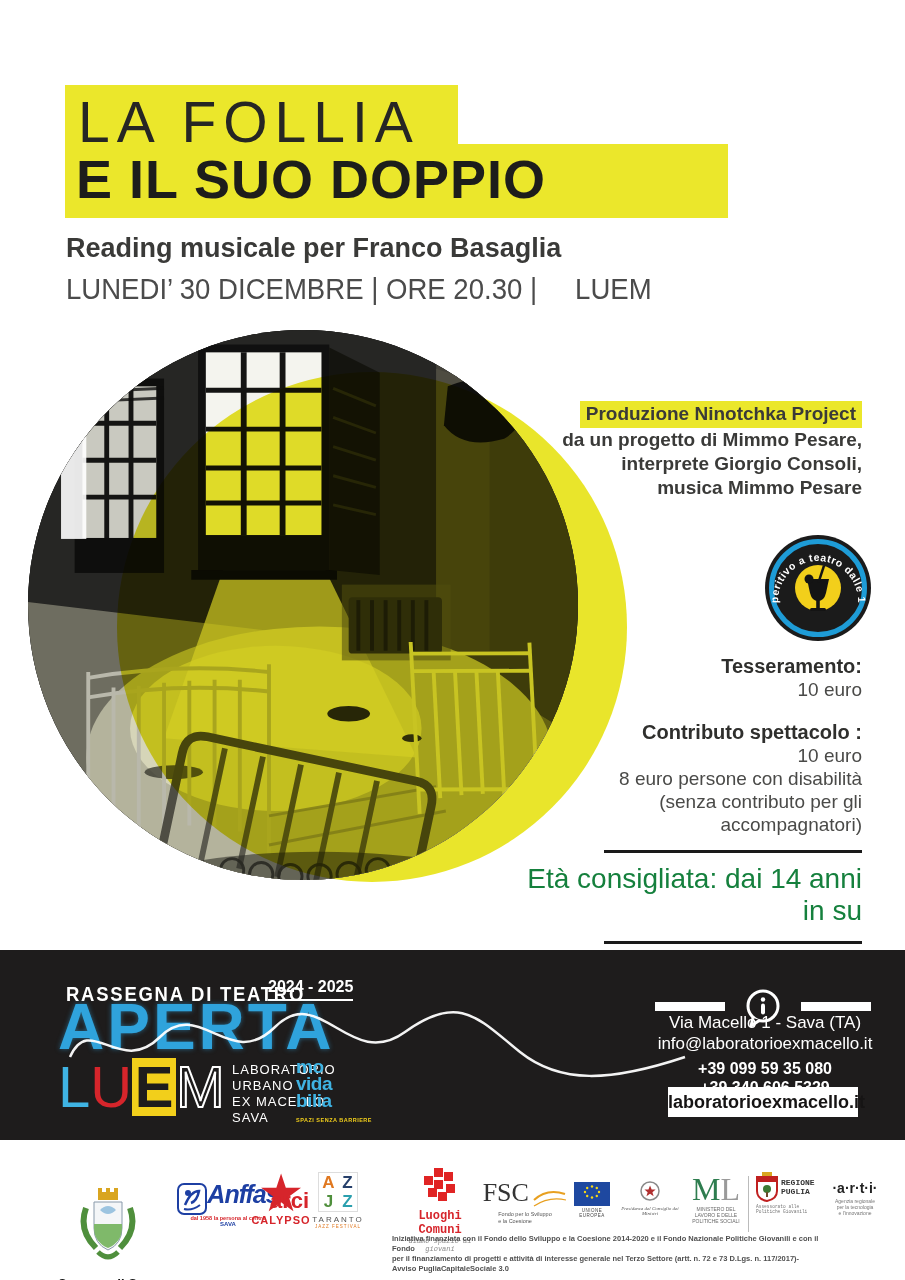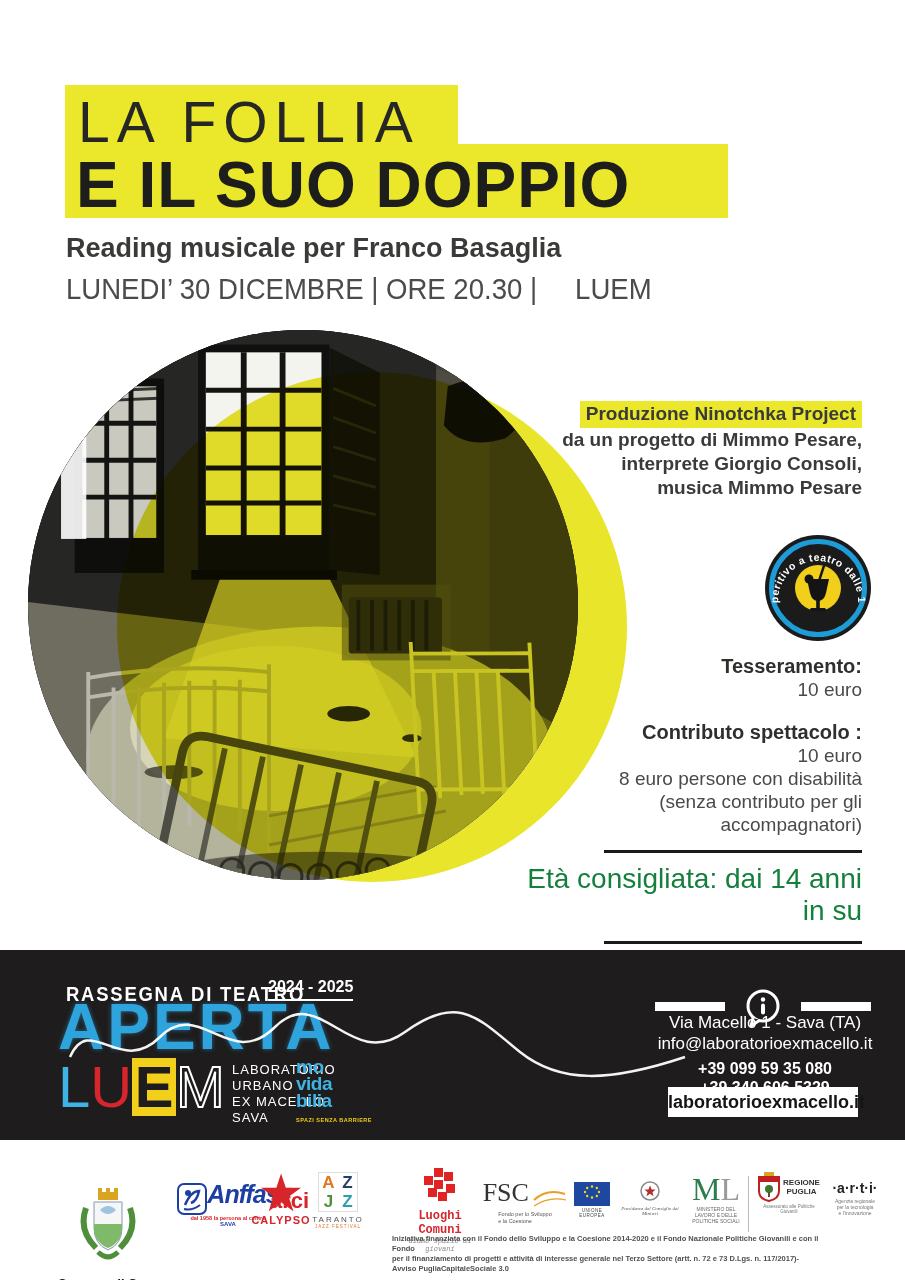--- a/index.html
+++ b/index.html
@@ -6,21 +6,21 @@
   #poster{position:relative;width:905px;height:1280px;background:#ffffff;overflow:hidden;
           font-family:"Liberation Sans", sans-serif;color:#1d1d1b;border-radius:8px;}
   .abs{position:absolute;}
 
   
   .band{background:#ebe72b;}
   #band1{left:65px;top:85px;width:393px;height:59px;}
   #band2{left:65px;top:144px;width:663px;height:74px;}
   #title1{left:78px;top:88px;font-size:57px;font-weight:300;letter-spacing:7px;color:#262624;
           transform:scaleY(1.02);transform-origin:left top;}
-  #title2{left:76px;top:148px;font-size:64px;font-weight:800;letter-spacing:1px;color:#1d1d1b;}
+  #title2{left:76px;top:148px;font-size:54px;font-weight:800;letter-spacing:1px;color:#1d1d1b;}
   #subtitle{left:66px;top:233px;font-size:27px;font-weight:700;color:#3a3a38;}
   #dateline{left:66px;top:273px;font-size:29px;font-weight:500;color:#4b4b4b;
             transform:scaleX(.95);transform-origin:left top;white-space:nowrap;}
   #venue{margin-left:40px;}
 
   
   #yellow-circle{left:117px;top:372px;width:510px;height:510px;border-radius:50%;background:#e9e52b;z-index:1;}
   #photo{left:28px;top:330px;width:550px;height:550px;border-radius:50%;overflow:hidden;z-index:2;background:#1f1f1d;}
   #photo svg{display:block;}
   #duotone{position:absolute;left:89px;top:42px;width:510px;height:510px;border-radius:50%;
@@ -100,21 +100,21 @@
   #lg-eu{left:570px;top:1182px;width:44px;}
   #eu-flag{width:36px;height:24px;background:#1e48a0;margin:0 auto;position:relative;}
   #lg-eu .cap{font-size:4.5px;color:#444;margin-top:2px;letter-spacing:.5px;}
   #lg-pres{left:615px;top:1180px;width:70px;}
   #lg-pres .cap{font-size:5px;color:#555;font-family:"Liberation Serif", serif;font-style:italic;}
   #lg-ml{left:688px;top:1172px;width:56px;}
   #ml-word{font-family:"Liberation Serif", serif;font-size:32px;line-height:34px;}
   #ml-word .m{color:#2e7d4f;}
   #ml-word .l{color:#9a9a9a;}
   #ml-div{left:748px;top:1176px;width:1px;height:56px;background:#bbb;position:absolute;}
-  #lg-puglia{left:756px;top:1172px;width:66px;text-align:center;}
+  #lg-puglia{left:756px;top:1172px;width:66px;text-align:left;font-family:Liberation Mono, monospace;}
   #puglia-cap{font-size:8px;font-weight:700;color:#333;line-height:9px;display:inline-block;vertical-align:top;margin-left:3px;margin-top:6px;}
   #puglia-sub{font-size:4.5px;color:#777;margin-top:2px;}
   #lg-arti{left:820px;top:1180px;width:70px;}
   #arti-word{font-size:14px;font-weight:700;color:#222;}
   #arti-sub{font-size:5px;color:#777;line-height:6px;margin-top:2px;}
   #legal{left:392px;top:1234px;width:430px;position:absolute;font-size:7.5px;font-weight:700;
          color:#4f4f4f;line-height:10px;}
 </style>
 </head>
 <body>

